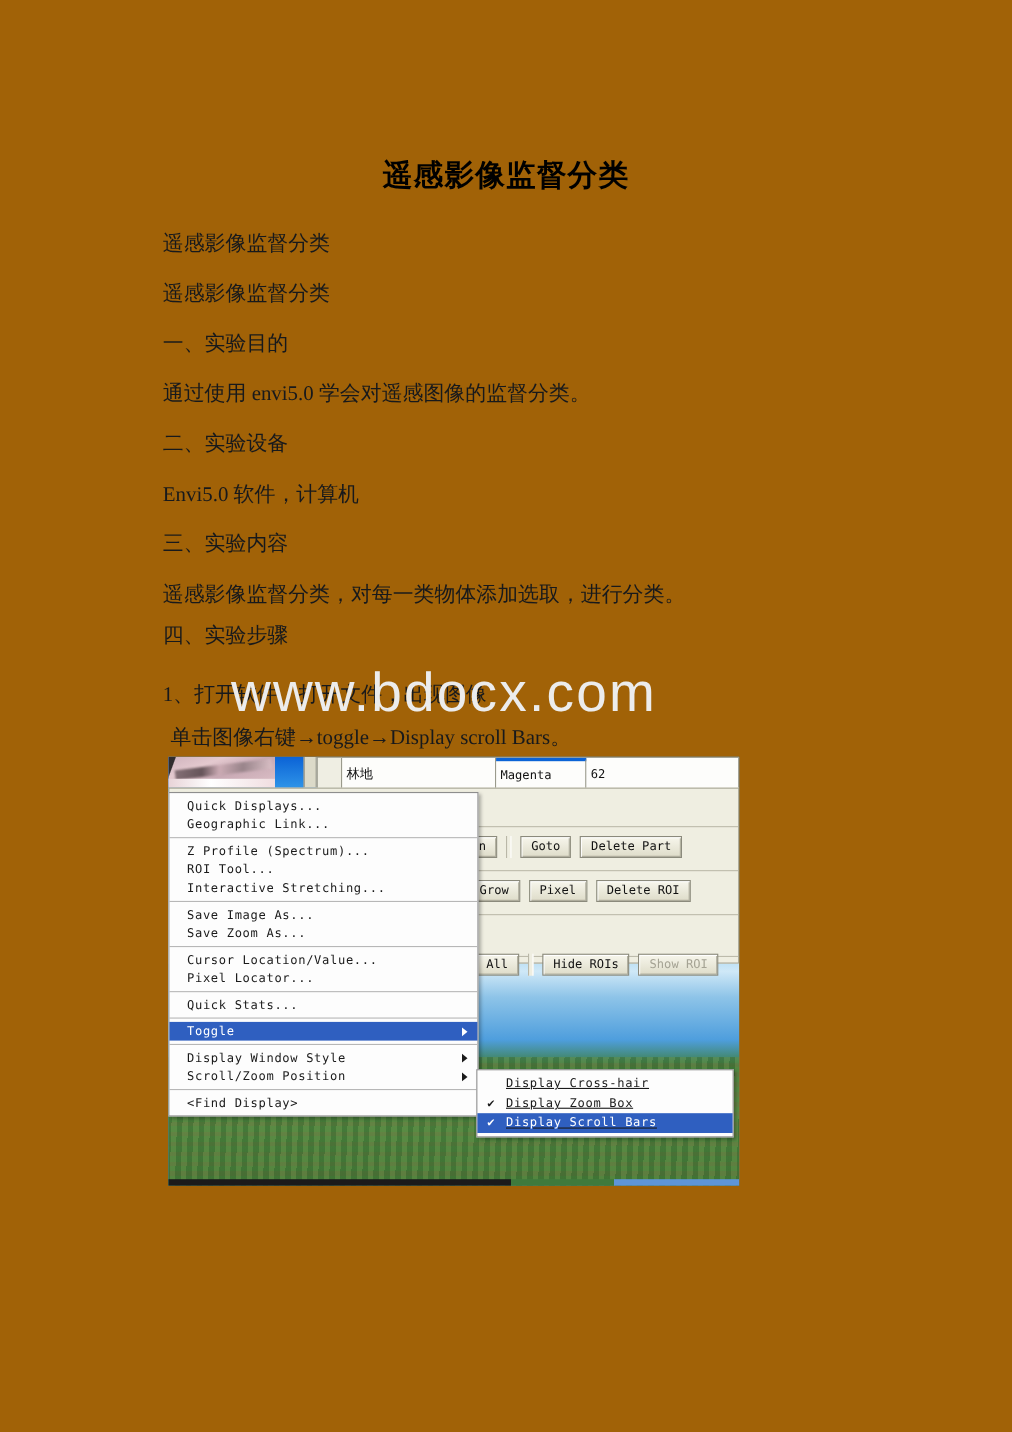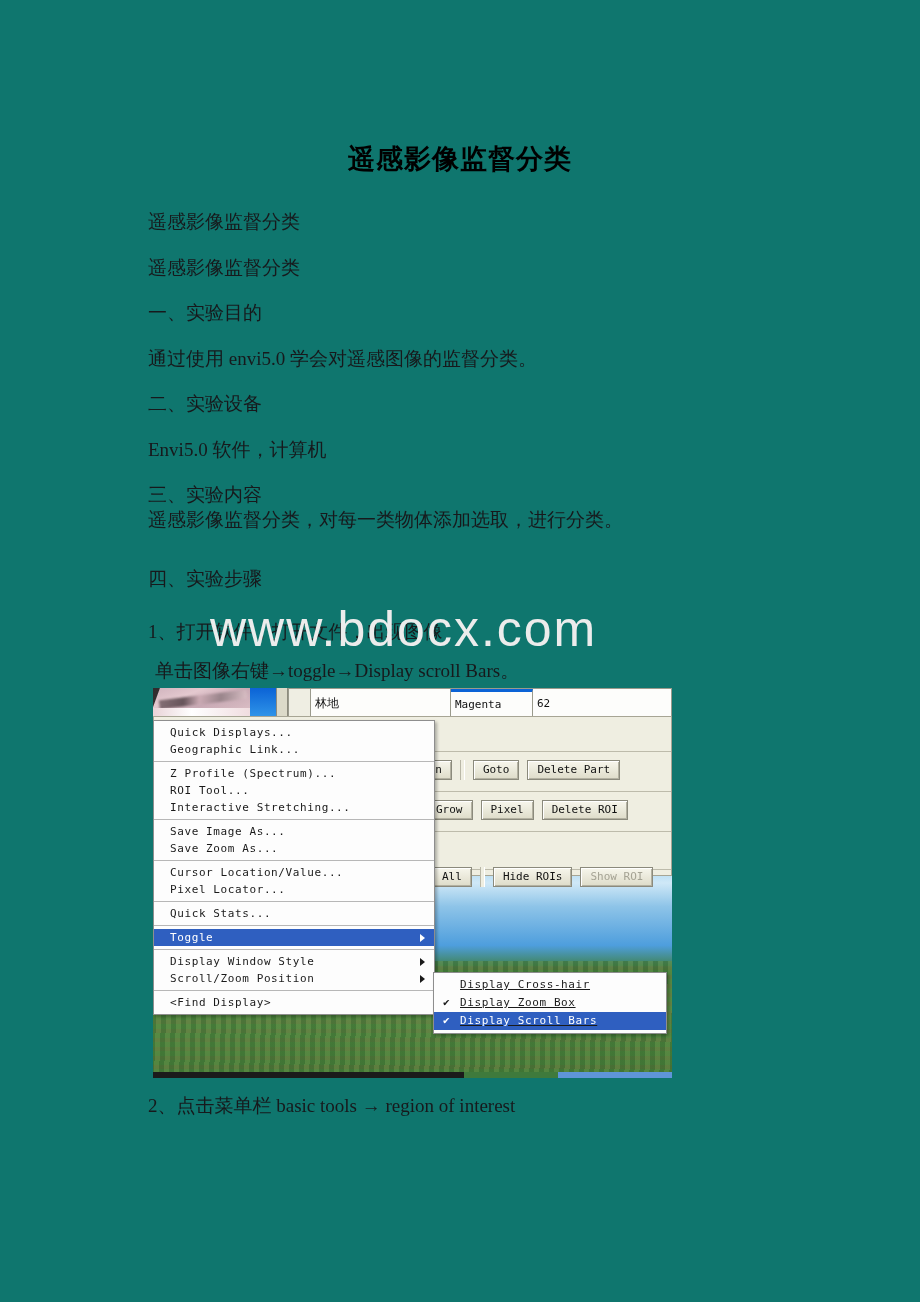--- a/index.html
+++ b/index.html
@@ -16,21 +16,21 @@
     color: #1a1a1a;
     overflow: hidden;
   }
 
   
   .page {
     position: absolute;
     left: 0; top: 0;
     width: 920px;
     height: 1302px;
-    background: #0f766e;
+    background: #a16207;
   }
 
   .doc-title {
     position: absolute;
     left: 148px;
     top: 141px;
     width: 624px;
     text-align: center;
     font-size: 27px;
     font-weight: bold;
@@ -52,21 +52,21 @@
   }
 
   
   .l1  { top: 212px; }
   .l2  { top: 258px; }
   .l3  { top: 303px; }
   .l4  { top: 349px; }
   .l5  { top: 394px; }
   .l6  { top: 440px; }
   .l7  { top: 485px; }
-  .l8  { top: 510px; }
+  .l8  { top: 531px; }
   .l9  { top: 569px; text-align: right; }
   .l10 { top: 622px; }
   .l11 { top: 661px; }
   .l12 { top: 1096px; }
 
   
   .watermark {
     position: absolute;
     left: 210px;
     top: 600px;
@@ -301,21 +301,20 @@
   <div class="body-text l2">遥感影像监督分类</div>
   <div class="body-text l3">一、实验目的</div>
   <div class="body-text l4">通过使用 envi5.0 学会对遥感图像的监督分类。</div>
   <div class="body-text l5">二、实验设备</div>
   <div class="body-text l6">Envi5.0 软件，计算机</div>
   <div class="body-text l7">三、实验内容</div>
   <div class="body-text l8">遥感影像监督分类，对每一类物体添加选取，进行分类。</div>
   <div class="body-text l9">四、实验步骤</div>
   <div class="body-text l10">1、打开软件，打开文件，出现图像</div>
   <div class="body-text indent l11">单击图像右键→toggle→Display scroll Bars。</div>
-  <div class="body-text l12">2、点击菜单栏 basic tools → region of interest</div>
 
   <div class="shot">
 
     <div class="shot-desktop"></div>
 
     <div class="shot-topstrip">
       <div class="thumb-img"></div>
       <div class="thumb-blue"></div>
       <div class="thumb-gap"></div>
       <div class="roi-hdr">

